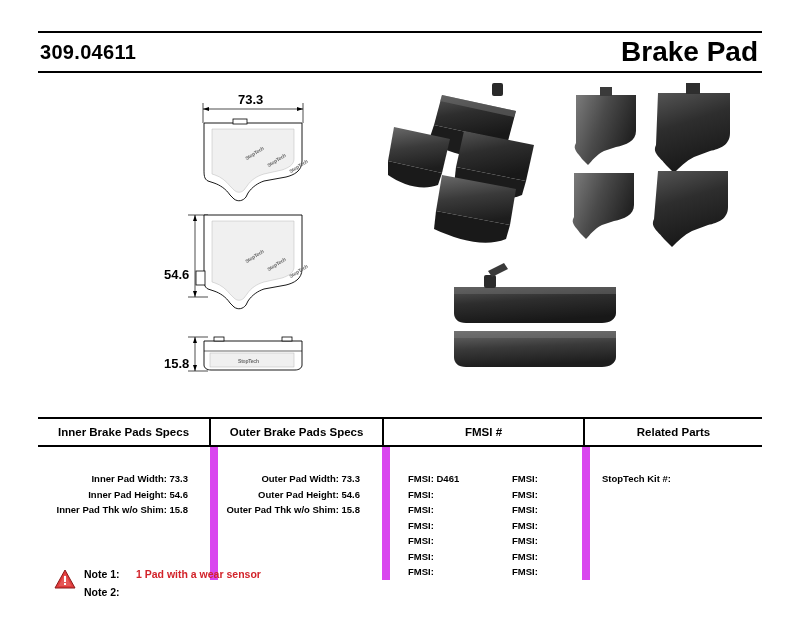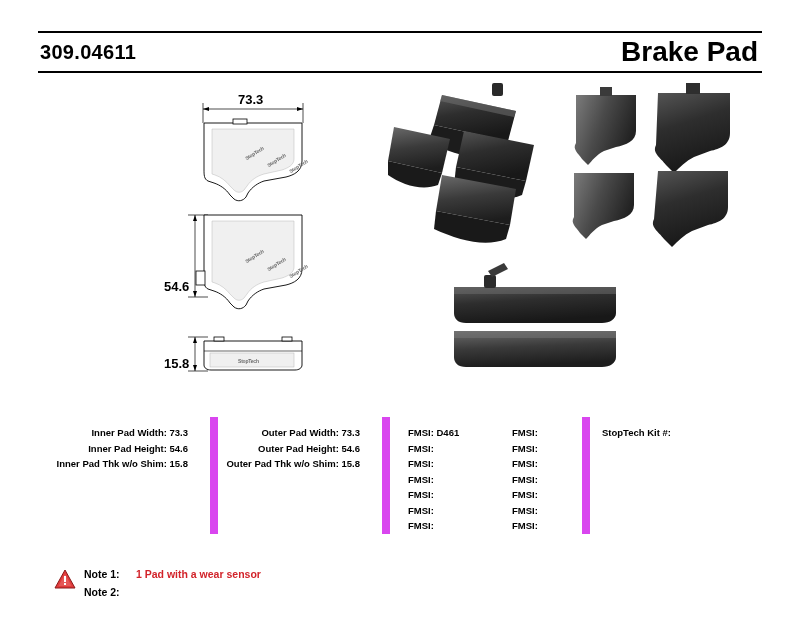--- a/index.html
+++ b/index.html
@@ -47,21 +47,21 @@
   .spec-head > div{
     text-align:center;font-size:11.5px;font-weight:bold;height:26px;
     line-height:26px;
   }
   .col1{width:172px;}
   .col2{width:172px;border-left:2px solid #000;}
   .col3{width:200px;border-left:2px solid #000;}
   .col4{width:178px;border-left:2px solid #000;}
 
   .spec-body{display:flex;}
-  .spec-body .cell{padding-top:8px;}
+  .spec-body .cell{padding-top:24px;}
   .spec-body .col2, .spec-body .col3, .spec-body .col4{border-left:8px solid #d946ef;}
   .spec-body .col1, .spec-body .col2, .spec-body .col3, .spec-body .col4{
      min-height:112px;box-sizing:border-box;
   }
   .rowline{font-size:9.5px;font-weight:bold;line-height:15.5px;}
   .r-right{text-align:right;padding-right:22px;}
   .r-left{padding-left:12px;}
   .fmsi-grid{display:flex;justify-content:flex-end;}
   .fmsi-col{width:50%;}
   .fmsi-col .rowline{padding-left:18px;}
@@ -157,21 +157,21 @@
       <g stroke="#b8b8b8" stroke-width="0.5" fill="#f0f0f0">
         <rect x="172" y="278" width="84" height="14"></rect>
       </g>
       <g stroke="#000" stroke-width="0.8" fill="#ffffff">
         <rect x="176" y="262" width="10" height="4"></rect>
         <rect x="244" y="262" width="10" height="4"></rect>
       </g>
     </svg>
 
     <div class="dimtext" style="left:200px;top:17px;">73.3</div>
-    <div class="dimtext" style="left:126px;top:192px;margin-top:12px;">54.6</div>
+    <div class="dimtext" style="left:126px;top:192px;">54.6</div>
     <div class="dimtext" style="left:126px;top:281px;">15.8</div>
 
     <div class="padtext" style="left:206px;top:75px;transform:rotate(-32deg);">StopTech</div>
     <div class="padtext" style="left:228px;top:82px;transform:rotate(-32deg);">StopTech</div>
     <div class="padtext" style="left:250px;top:88px;transform:rotate(-32deg);">StopTech</div>
     <div class="padtext" style="left:206px;top:178px;transform:rotate(-32deg);">StopTech</div>
     <div class="padtext" style="left:228px;top:186px;transform:rotate(-32deg);">StopTech</div>
     <div class="padtext" style="left:250px;top:193px;transform:rotate(-32deg);">StopTech</div>
     <div class="padtext" style="left:200px;top:283px;">StopTech</div>
 
@@ -240,20 +240,26 @@
         <rect x="116" y="200" width="12" height="13" rx="2" fill="#2b2b2b"></rect>
         <path d="M120,196 L136,188 L140,194 L124,202 Z" fill="#3a3a3a"></path>
         <path d="M86,256 L248,256 L248,282 C248,288 242,292 234,292 L98,292
                  C90,292 86,288 86,282 Z" fill="url(#gpadl)"></path>
         <rect x="86" y="256" width="162" height="7" fill="#777" opacity="0.5"></rect>
       </g>
     </svg>
   </div>
 
   <div class="spectable">
+    <div class="spec-head">
+      <div class="col1">Inner Brake Pads Specs</div>
+      <div class="col2">Outer Brake Pads Specs</div>
+      <div class="col3">FMSI #</div>
+      <div class="col4">Related Parts</div>
+    </div>
     <div class="spec-body">
 
       <div class="col1 cell">
         <div class="rowline r-right">Inner Pad Width: 73.3</div>
         <div class="rowline r-right">Inner Pad Height: 54.6</div>
         <div class="rowline r-right">Inner Pad Thk w/o Shim: 15.8</div>
       </div>
 
       <div class="col2 cell">
         <div class="rowline r-right">Outer Pad Width: 73.3</div>

